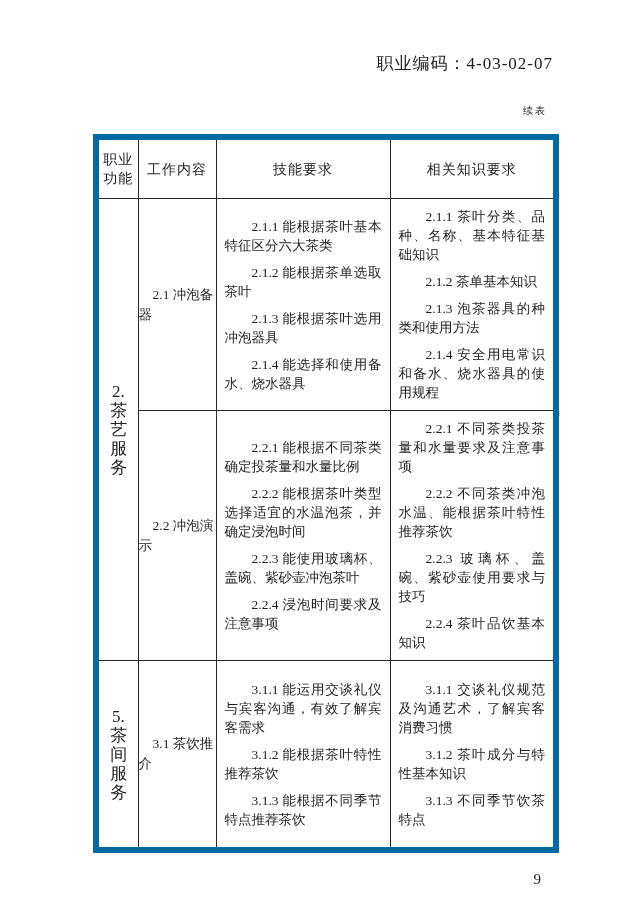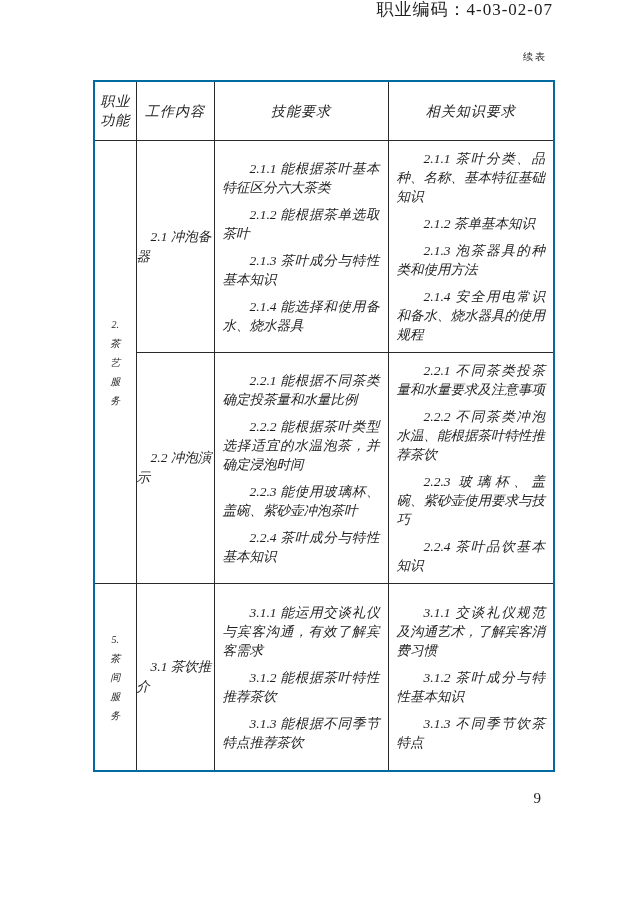--- a/index.html
+++ b/index.html
@@ -12,42 +12,42 @@
   .page {
     position: relative;
     width: 641px;
     height: 899px;
     background: #ffffff;
     overflow: hidden;
   }
   .content {
     width: 460px;
     margin-left: 93px;
+    padding-top: 54px;
   }
   .code-line {
     text-align: right;
     font-size: 17px;
     letter-spacing: 1px;
     line-height: 20px;
   }
   .continued-line {
     text-align: right;
     font-size: 10px;
     letter-spacing: 2px;
     margin-top: 27px;
     line-height: 20px;
     padding-right: 6px;
   }
   table.std {
     margin-top: 13px;
     border-collapse: collapse;
     table-layout: fixed;
     width: 460px;
-    border: 2px solid #0369a1;
-    font-style: italic;
+    border: 6px solid #0369a1;
   }
   table.std th, table.std td {
     border: 1px solid #2a2a2a;
     vertical-align: middle;
     font-weight: normal;
     font-size: 13.5px;
     padding: 0;
   }
   col.c-function  { width: 42px; }
   col.c-work      { width: 78px; }
@@ -63,21 +63,21 @@
     padding: 2px 4px;
   }
   td.function-cell {
     text-align: center;
   }
   .vertical-label {
     width: 16px;
     margin: 0 auto;
     text-align: center;
     line-height: 19px;
-    font-size: 10px;
+    font-size: 17px;
     word-break: break-all;
   }
   td.work-cell {
     padding: 4px 5px;
     margin-left: 19px;
   }
   td.work-cell .work-text {
     text-indent: 14px;
     line-height: 20px;
     text-align: left;
@@ -131,40 +131,40 @@
       <tr class="row-a1">
         <td class="function-cell" rowspan="2">
           <div class="vertical-label">2. 茶艺服务</div>
         </td>
         <td class="work-cell">
           <div class="work-text">2.1 冲泡备器</div>
         </td>
         <td class="text-cell">
           <p>2.1.1 能根据茶叶基本特征区分六大茶类</p>
           <p>2.1.2 能根据茶单选取茶叶</p>
-          <p>2.1.3 茶叶成分与特性基本知识</p>
+          <p>2.1.3 能根据茶叶选用冲泡器具</p>
           <p>2.1.4 能选择和使用备水、烧水器具</p>
         </td>
         <td class="text-cell">
           <p>2.1.1 茶叶分类、品种、名称、基本特征基础知识</p>
           <p>2.1.2 茶单基本知识</p>
           <p>2.1.3 泡茶器具的种类和使用方法</p>
           <p>2.1.4 安全用电常识和备水、烧水器具的使用规程</p>
         </td>
       </tr>
 
       <tr class="row-a2">
         <td class="work-cell">
           <div class="work-text">2.2 冲泡演示</div>
         </td>
         <td class="text-cell">
           <p>2.2.1 能根据不同茶类确定投茶量和水量比例</p>
           <p>2.2.2 能根据茶叶类型选择适宜的水温泡茶，并确定浸泡时间</p>
           <p>2.2.3 能使用玻璃杯、盖碗、紫砂壶冲泡茶叶</p>
-          <p>2.2.4 茶叶成分与特性基本知识</p>
+          <p>2.2.4 浸泡时间要求及注意事项</p>
         </td>
         <td class="text-cell">
           <p>2.2.1 不同茶类投茶量和水量要求及注意事项</p>
           <p>2.2.2 不同茶类冲泡水温、能根据茶叶特性推荐茶饮</p>
           <p>2.2.3 玻璃杯、盖碗、紫砂壶使用要求与技巧</p>
           <p>2.2.4 茶叶品饮基本知识</p>
         </td>
       </tr>
 
       <tr class="row-b1">

